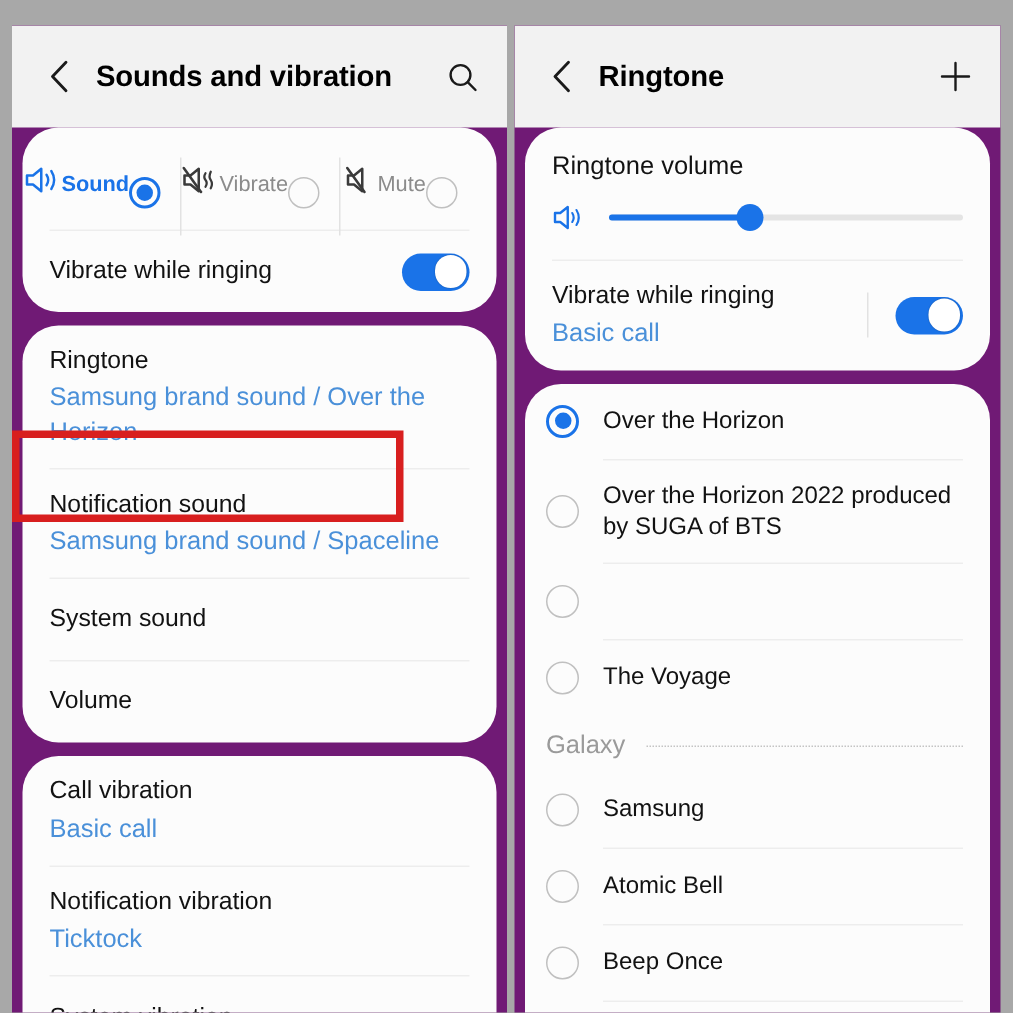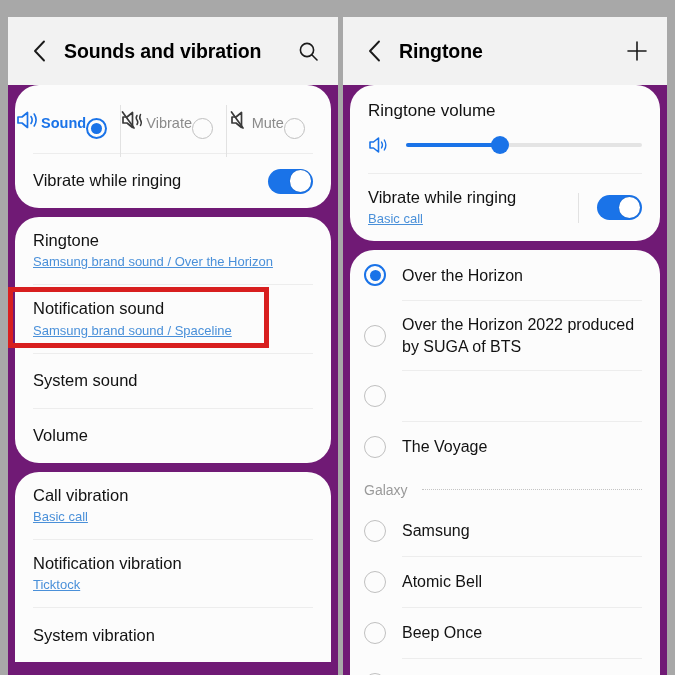--- a/index.html
+++ b/index.html
@@ -129,25 +129,24 @@
     display: flex;
     align-items: center;
   }
   .row-body { flex: 1; min-width: 0; padding: 13px 0; }
   .row-title {
     font-size: 16.5px;
     color: #121212;
     line-height: 1.3;
   }
   .row-sub {
-    font-size: 13px;
+    font-size: 17px;
     color: #4a90d9;
     margin-top: 3px;
     line-height: 1.3;
-    text-decoration: underline;
   }
   .divider {
     height: 1px;
     background: #ededed;
     margin: 0 18px;
   }
 
   
   .switch {
     width: 45px; height: 25px;
@@ -233,21 +232,21 @@
     margin-left: 52px;
     margin-right: 18px;
   }
 
   .section-head {
     display: flex;
     align-items: center;
     padding: 10px 18px 8px 14px;
   }
   .section-head-label {
-    font-size: 14px;
+    font-size: 17px;
     color: #9a9a9a;
     flex-shrink: 0;
   }
   .section-head-line {
     flex: 1;
     margin-left: 14px;
     height: 1px;
     border-bottom: 1.4px dotted #c4c4c4;
   }
 

